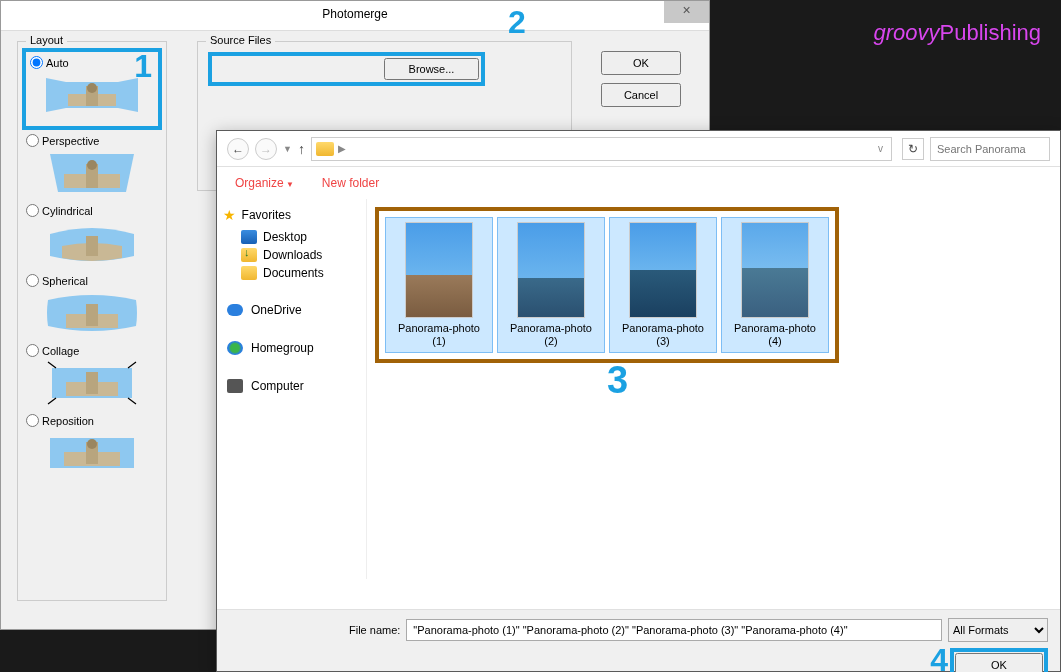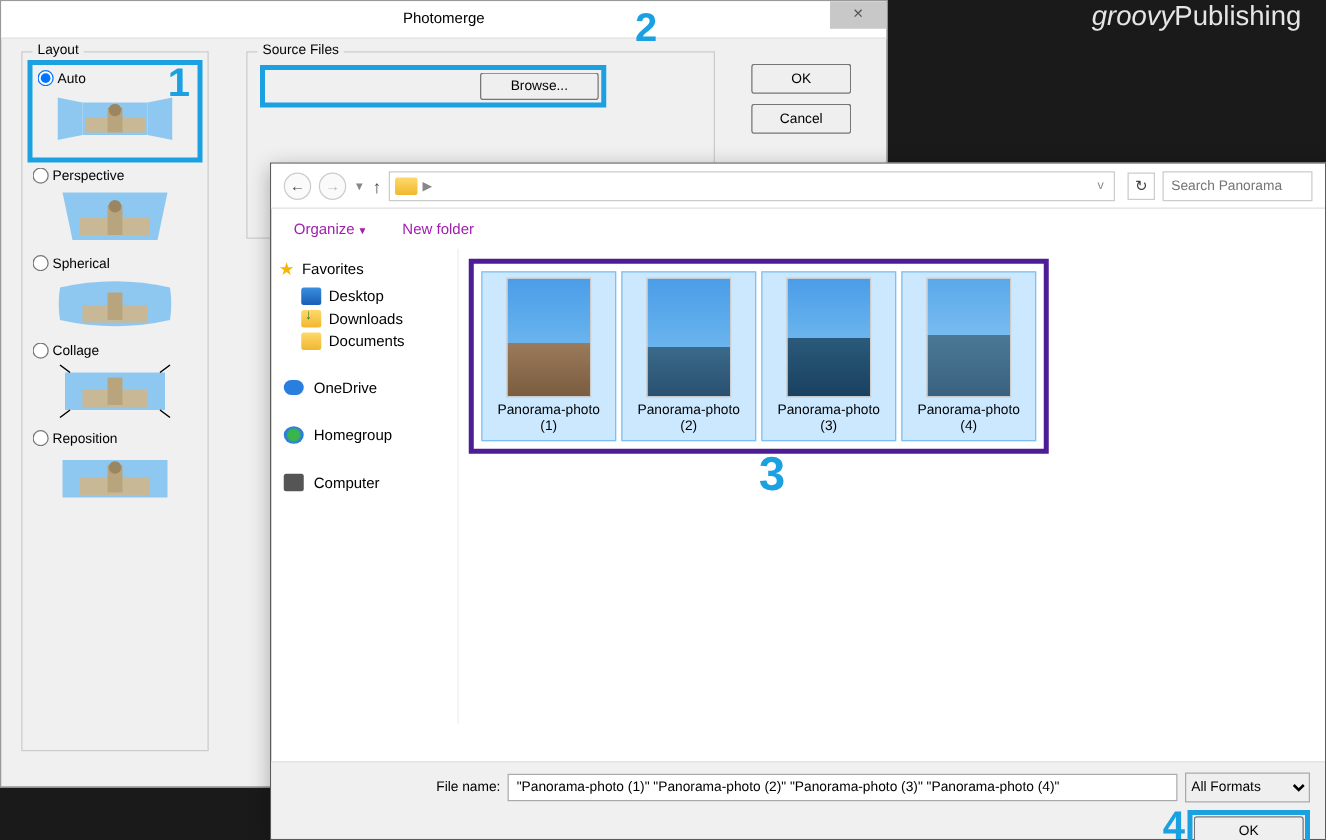--- a/index.html
+++ b/index.html
@@ -1,17 +1,17 @@
 <!DOCTYPE html>
 <html><head>
 <meta charset="utf-8">
 <style>
 * { box-sizing: border-box; margin: 0; padding: 0; font-family: "Segoe UI", Tahoma, sans-serif; }
 body { background: #1a1a1a; width: 1061px; height: 672px; position: relative; overflow: hidden; }
-.watermark { position: absolute; right: 20px; top: 0; color: #e5e5e5; font-size: 22px; font-style: italic; }
+.watermark { position: absolute; right: 20px; top: 20px; color: #d946ef; font-size: 22px; font-style: italic; }
 .watermark .bold { font-style: normal; font-weight: 500; }
 .pm-window { position: absolute; left: 0; top: 0; width: 710px; height: 630px; background: #f0f0f0; border: 1px solid #999; }
 .pm-title { height: 30px; background: #fff; border-bottom: 1px solid #ddd; text-align: center; font-size: 12px; padding-top: 6px; position: relative; }
 .pm-close { position: absolute; right: 0; top: 0; width: 45px; height: 22px; background: #c8c8c8; color: #555; text-align: center; font-size: 14px; line-height: 18px; cursor: pointer; }
 .pm-body { padding: 10px 16px; display: flex; gap: 30px; }
 .layout-group { border: 1px solid #ccc; padding: 10px 8px 8px; width: 150px; position: relative; height: 560px; }
 .layout-group-label { position: absolute; top: -8px; left: 8px; background: #f0f0f0; padding: 0 4px; font-size: 11px; }
 .layout-opt { margin-bottom: 6px; }
 .layout-opt label { font-size: 11px; display: flex; align-items: center; gap: 3px; }
 .layout-opt input[type=radio] { margin: 0; }
@@ -30,39 +30,39 @@
 .open-title { height: 30px; background: #fff; border-bottom: 1px solid #eee; text-align: center; font-size: 12px; padding-top: 7px; color: #444; }
 .nav-bar { height: 36px; background: #fff; border-bottom: 1px solid #e0e0e0; display: flex; align-items: center; padding: 0 10px; gap: 6px; }
 .nav-btn { width: 22px; height: 22px; border: 1px solid #ccc; border-radius: 50%; display: flex; align-items: center; justify-content: center; font-size: 12px; color: #444; background: #fafafa; }
 .nav-btn.dis { color: #bbb; }
 .up-arrow { font-size: 14px; color: #444; }
 .addr-bar { flex: 1; height: 24px; border: 1px solid #ccc; display: flex; align-items: center; padding: 0 4px; gap: 4px; font-size: 12px; }
 .folder-ico { width: 18px; height: 14px; background: linear-gradient(#ffd96b,#f0b730); border-radius: 2px; }
 .refresh { width: 22px; height: 22px; border: 1px solid #ccc; display: flex; align-items: center; justify-content: center; font-size: 12px; color: #444; margin-left: 4px; }
 .search-box { width: 120px; height: 24px; border: 1px solid #ccc; font-size: 11px; padding: 0 6px; color: #888; }
 .toolbar { height: 32px; display: flex; align-items: center; padding: 0 18px; gap: 28px; font-size: 12px; }
-.tb-item { color: #a21caf; cursor: pointer; }
+.tb-item { color: #ef4444; cursor: pointer; }
 .tb-item:first-child::after { content: " ▼"; font-size: 8px; }
 .open-body { display: flex; height: 380px; }
 .sidebar { width: 150px; border-right: 1px solid #eee; padding: 8px 6px; font-size: 12px; }
 .sb-head { font-weight: 400; display: flex; align-items: center; gap: 6px; margin-bottom: 5px; }
 .star { color: #f7b500; font-size: 14px; }
 .sb-item { padding: 2px 0 2px 18px; display: flex; align-items: center; gap: 6px; cursor: pointer; }
 .sb-ico { width: 16px; height: 14px; display: inline-block; }
 .ico-desktop { background: linear-gradient(#3a8de0,#1760b5); border-radius: 2px; }
 .ico-dl { background: linear-gradient(#ffd96b,#f0b730); border-radius: 2px; position: relative; }
 .ico-dl::after { content: "↓"; position: absolute; left: 3px; top: -2px; font-size: 11px; color: #2a7a2a; font-weight: bold; }
 .ico-doc { background: linear-gradient(#ffd96b,#f0b730); border-radius: 2px; }
 .sb-sep { height: 18px; }
 .sb-loc { padding: 3px 0 3px 4px; display: flex; align-items: center; gap: 8px; cursor: pointer; }
 .ico-cloud { width: 16px; height: 12px; background: #2a7fde; border-radius: 6px; }
 .ico-home { width: 16px; height: 14px; background: radial-gradient(circle,#3ab54a 40%,#2a7fde 60%); border-radius: 50%; }
 .ico-comp { width: 16px; height: 14px; background: #555; border-radius: 2px; }
 .file-area { flex: 1; padding: 8px; position: relative; }
-.file-grid { display: flex; gap: 4px; padding: 6px; border: 4px solid #4c1d95; width: 464px; }
+.file-grid { display: flex; gap: 4px; padding: 6px; border: 4px solid #a16207; width: 464px; }
 .file-item { width: 110px; text-align: center; padding: 4px; background: #cce8ff; border: 1px solid #7dbef5; cursor: pointer; }
 .thumb-img { width: 68px; height: 96px; margin: 0 auto 4px; border: 1px solid #ccc; display: block; background-size: cover; background-position: center; }
 .sky1 { background: linear-gradient(#4a9de8 0%,#6ab4ee 55%,#9a7a5a 55%,#7a5c40 100%); }
 .sky2 { background: linear-gradient(#4a9de8 0%,#6ab4ee 58%,#3a6a8a 58%,#2a5070 100%); }
 .sky3 { background: linear-gradient(#4a9de8 0%,#6ab4ee 50%,#2a5a7a 50%,#1a4060 100%); }
 .sky4 { background: linear-gradient(#5aa8ea 0%,#78bcf0 48%,#4a7a95 48%,#3a6080 100%); }
 .file-label { font-size: 11px; line-height: 1.2; }
 .bottom-bar { position: absolute; left: 0; right: 0; bottom: 0; height: 62px; border-top: 1px solid #e0e0e0; background: #f0f0f0; padding: 8px 12px; }
 .fn-row { display: flex; align-items: center; gap: 6px; }
 .fn-row label { font-size: 11px; white-space: nowrap; }
@@ -113,20 +113,31 @@
             <span>Perspective</span>
           </label>
         <div class="layout-thumb"><svg class="bldg" viewBox="0 0 92 46">
               <polygon points="4,4 88,4 80,42 12,42" fill="#8ec8f0"></polygon>
               <rect x="18" y="24" width="56" height="14" fill="#c9b895"></rect>
               <rect x="40" y="14" width="12" height="24" fill="#b8a57e"></rect>
               <circle cx="46" cy="15" r="5" fill="#9a8660"></circle>
             </svg></div>
       </div>
 
+      <div class="layout-opt">
+        <label>
+            <input type="radio" name="lay" style="">
+            <span>Cylindrical</span>
+          </label>
+        <div class="layout-thumb"><svg class="bldg" viewBox="0 0 92 46">
+              <path d="M4,14 Q46,2 88,14 L88,36 Q46,46 4,36 Z" fill="#8ec8f0"></path>
+              <path d="M16,26 Q46,20 76,26 L76,38 Q46,44 16,38 Z" fill="#c9b895"></path>
+              <rect x="40" y="16" width="12" height="20" fill="#b8a57e"></rect>
+            </svg></div>
+      </div>
 
       <div class="layout-opt">
         <label>
             <input type="radio" name="lay" style="">
             <span>Spherical</span>
           </label>
         <div class="layout-thumb"><svg class="bldg" viewBox="0 0 92 46">
               <path d="M2,10 Q46,0 90,10 Q92,23 90,36 Q46,46 2,36 Q0,23 2,10 Z" fill="#8ec8f0"></path>
               <rect x="20" y="24" width="52" height="14" fill="#c9b895"></rect>
               <rect x="40" y="14" width="12" height="22" fill="#b8a57e"></rect>

